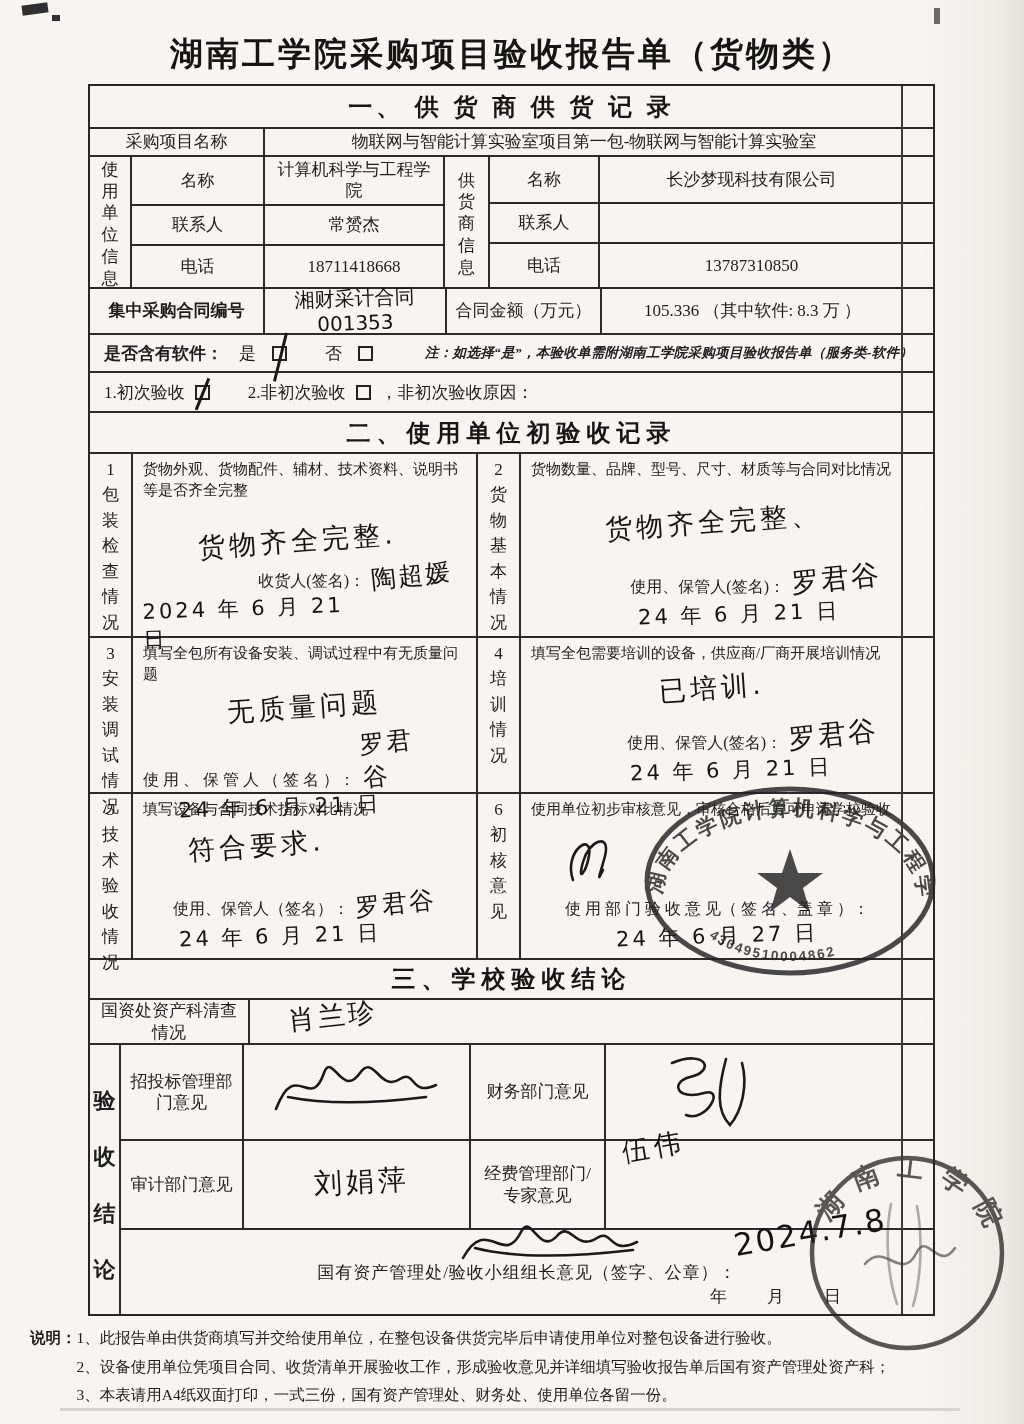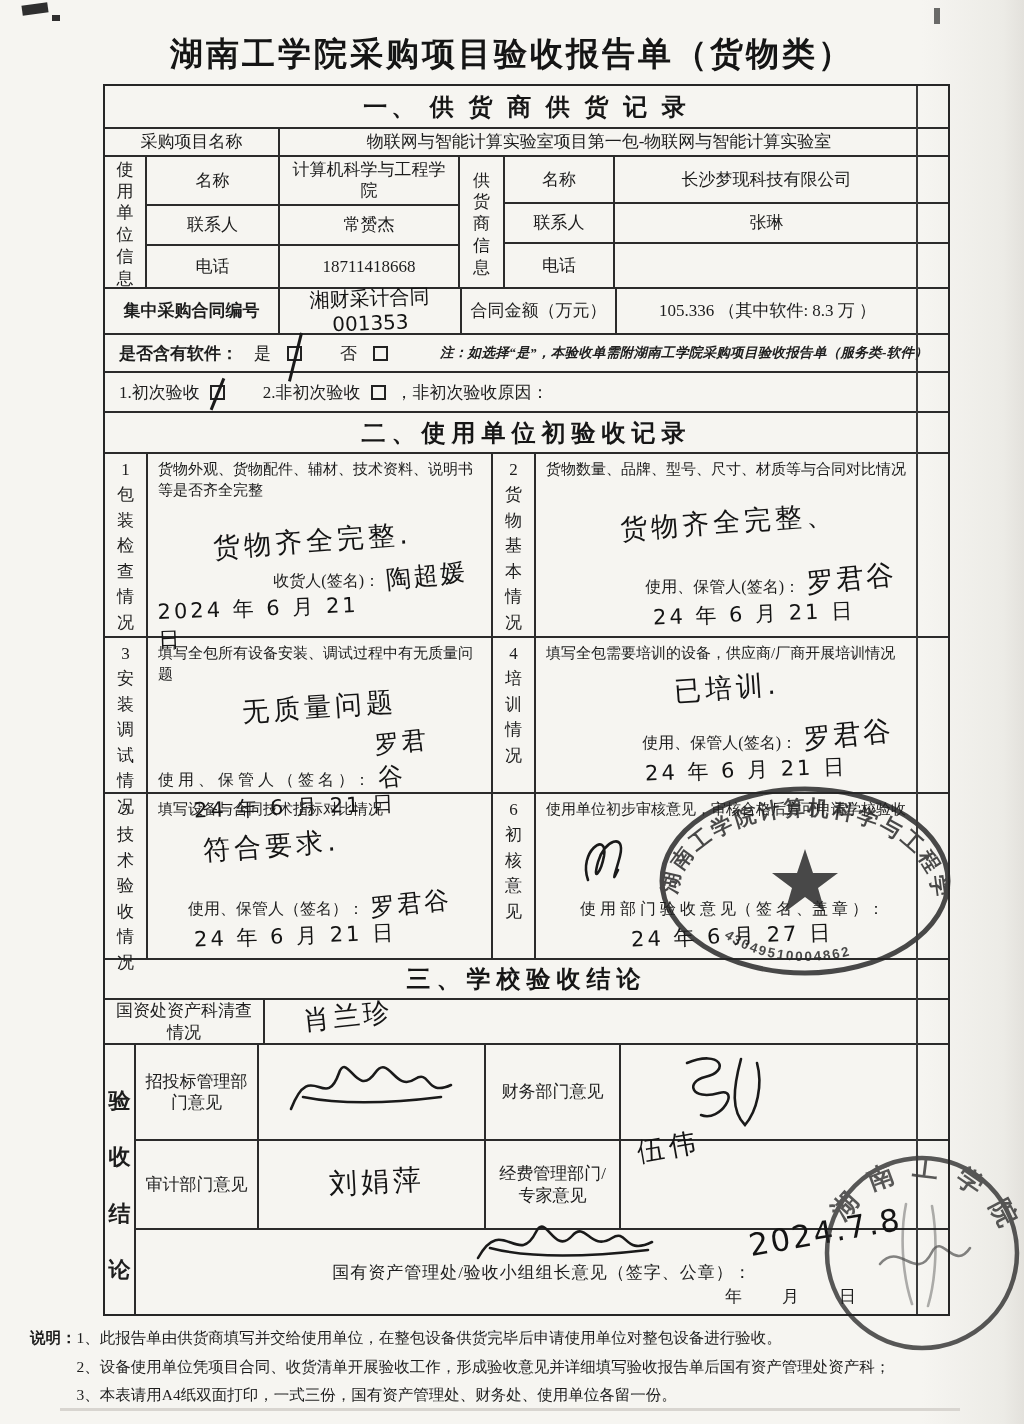--- a/index.html
+++ b/index.html
@@ -6,21 +6,21 @@
   body { background:#888; font-family:"Liberation Serif","DejaVu Serif",serif; }
   .sheet { position:relative; width:1024px; height:1424px; margin:0 auto; overflow:hidden;
            background:linear-gradient(90deg,#f6f5f1 0%,#f6f5f1 90%,#ecebe6 98%,#e3e1dc 100%);
            color:#1d1d1d; }
   .speck { position:absolute; background:#2f2f2f; }
 
   .title { position:absolute; top:32px; left:0; width:100%; text-align:center;
            font-family:"Liberation Sans","DejaVu Sans",sans-serif;
            font-size:33px; font-weight:bold; letter-spacing:3px; color:#151515; }
 
-  .tbl { position:absolute; left:103px; top:84px; width:847px; height:1232px;
+  .tbl { position:absolute; left:88px; top:84px; width:847px; height:1232px;
          border:2px solid #262626; }
   .tbl::after { content:''; position:absolute; top:0; bottom:0; right:30px;
                 border-left:2px solid #3a3a3a; pointer-events:none; }
 
   .row  { display:flex; border-bottom:2px solid #2b2b2b; position:relative; }
   .row.lastrow { border-bottom:none; }
   .cell { border-right:2px solid #2b2b2b; position:relative; }
   .cell.last { border-right:none; }
   .col  { display:flex; flex-direction:column; }
   .irow { display:flex; border-bottom:2px solid #2b2b2b; flex:1; }
@@ -135,24 +135,24 @@
       <div class="cell w45 vcolflex">
         <div class="vtext">供货商信息</div>
       </div>
       <div class="col flex1">
         <div class="irow ih47">
           <div class="cell w110 lblcell">名称</div>
           <div class="cell flex1 last valcell edgepad">长沙梦现科技有限公司</div>
         </div>
         <div class="irow ih40">
           <div class="cell w110 lblcell">联系人</div>
-          <div class="cell flex1 last valcell edgepad">张琳</div>
         </div>
         <div class="irow ih41 lasti">
           <div class="cell w110 lblcell">电话</div>
+          <div class="cell flex1 last valcell edgepad">13787310850</div>
         </div>
       </div>
     </div>
 
     <div class="row h46">
       <div class="cell w175 lblcell" style="font-weight:bold;">集中采购合同编号</div>
       <div class="cell w182 valcell">
         <span class="hand" style="font-size:20px;transform:rotate(-2deg);letter-spacing:0;">湘财采计合同001353</span>
       </div>
       <div class="cell w155 lblcell">合同金额（万元）</div>

